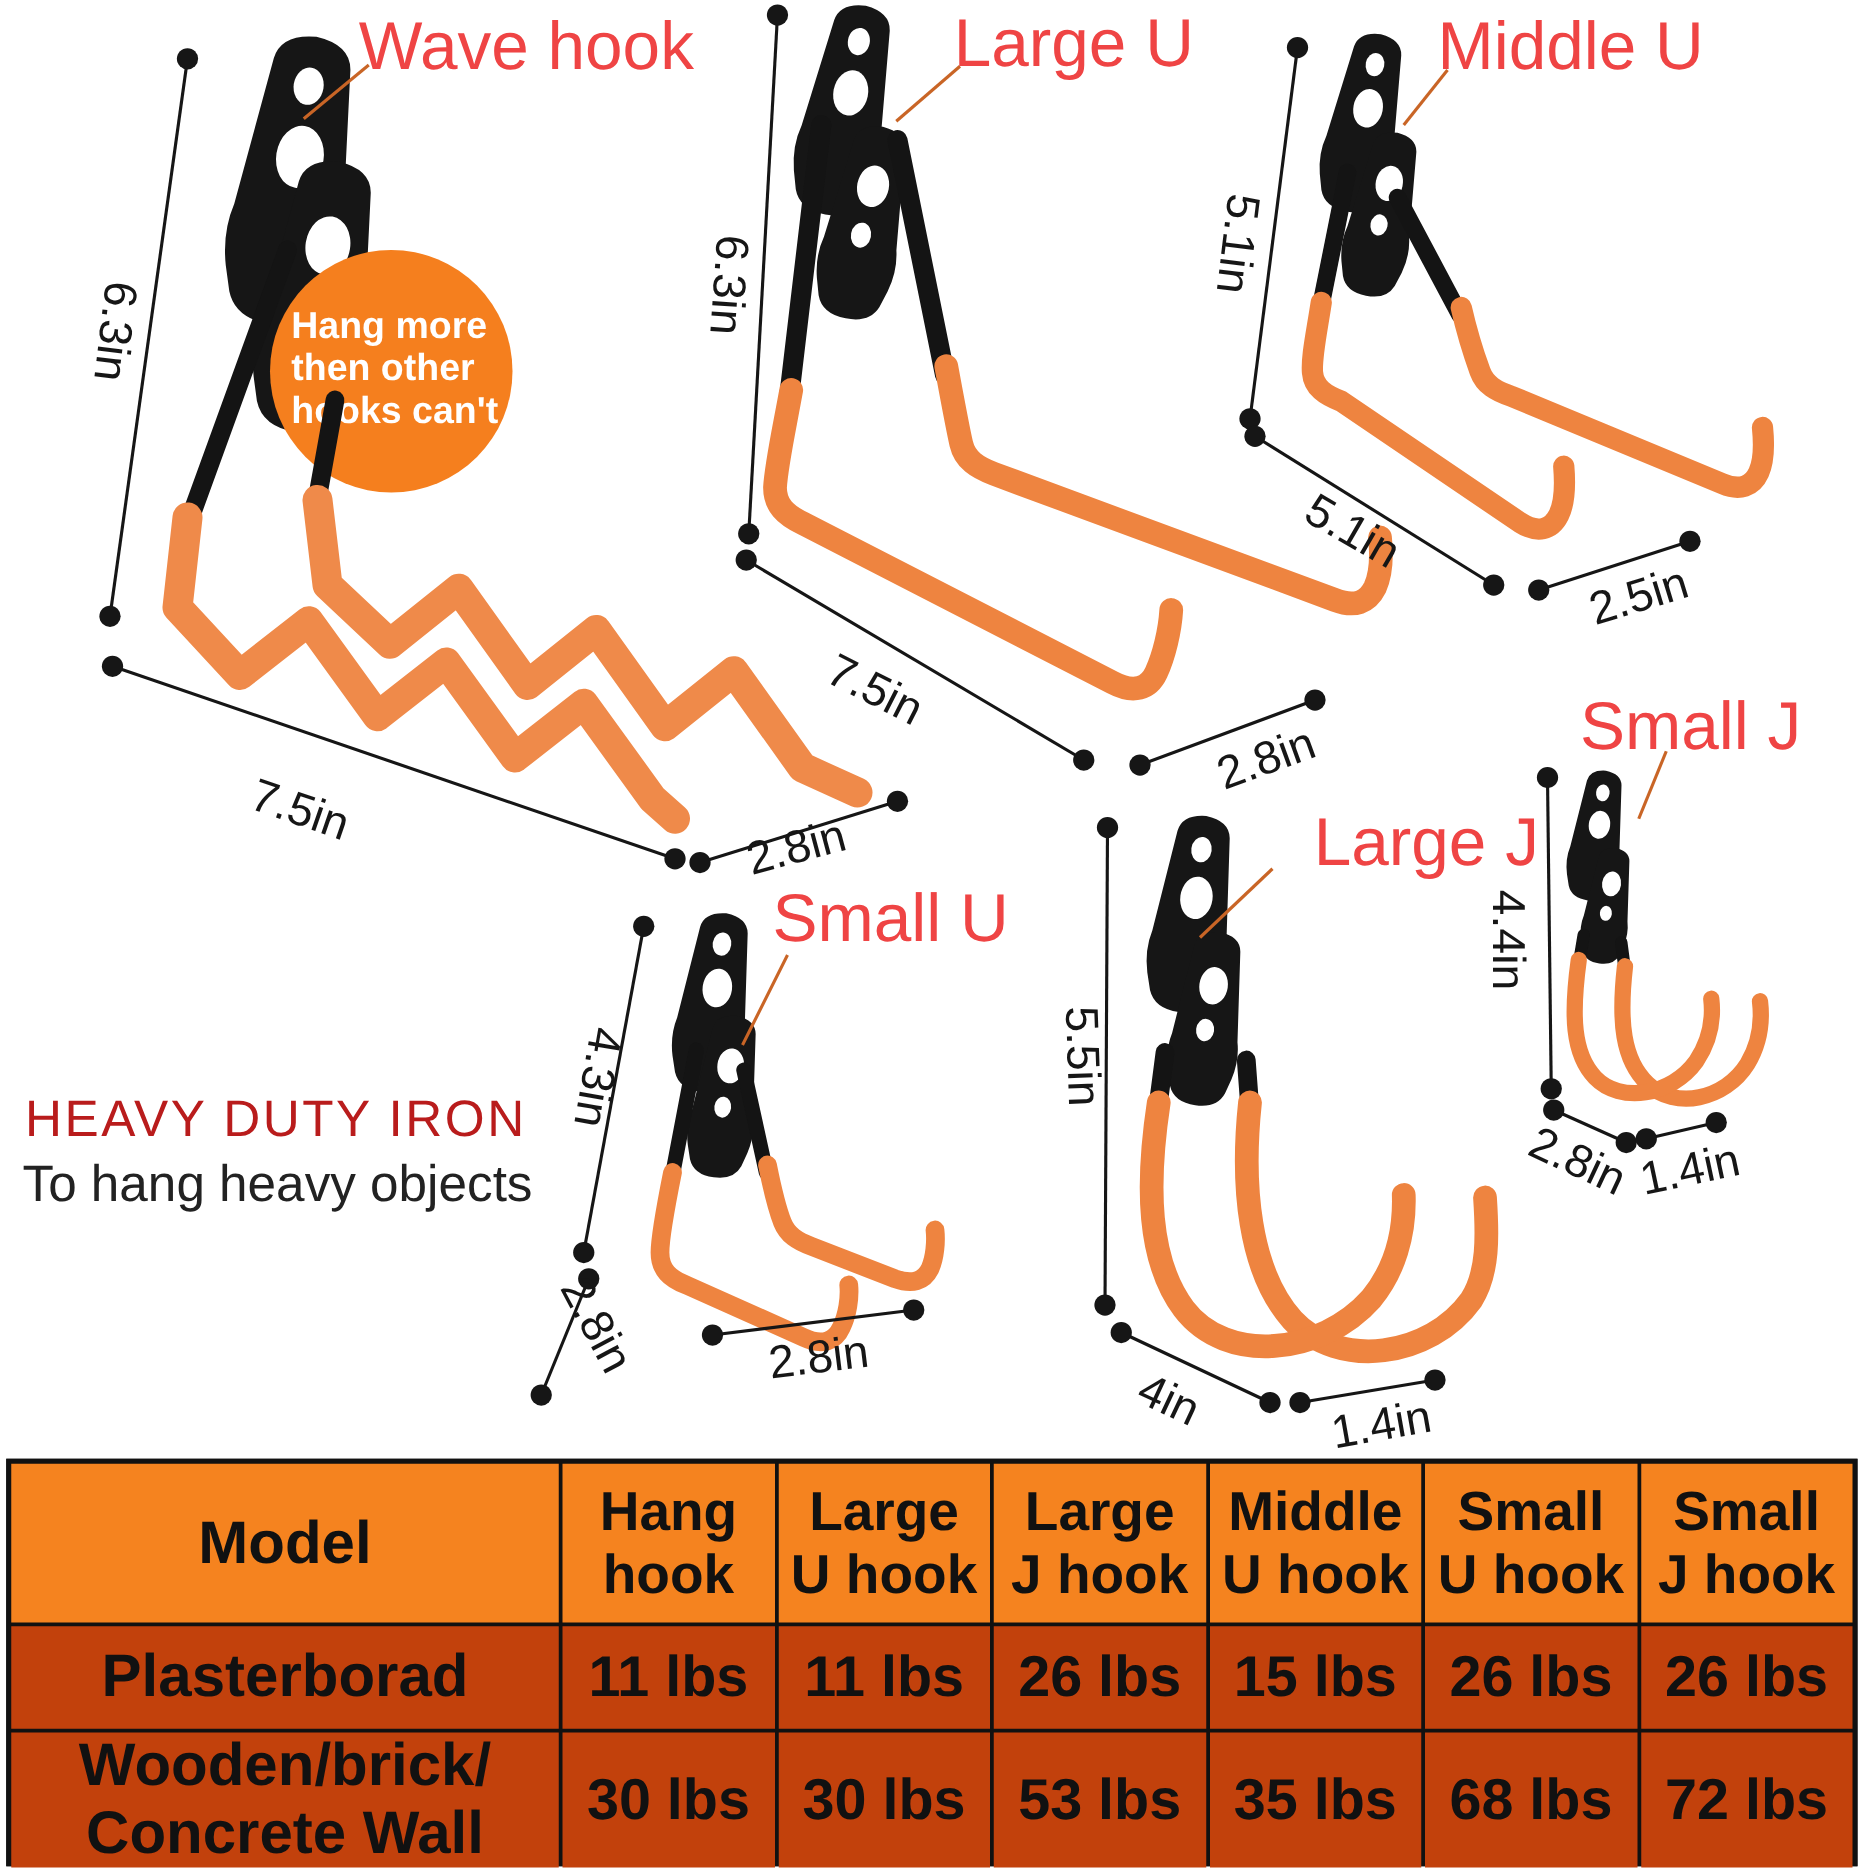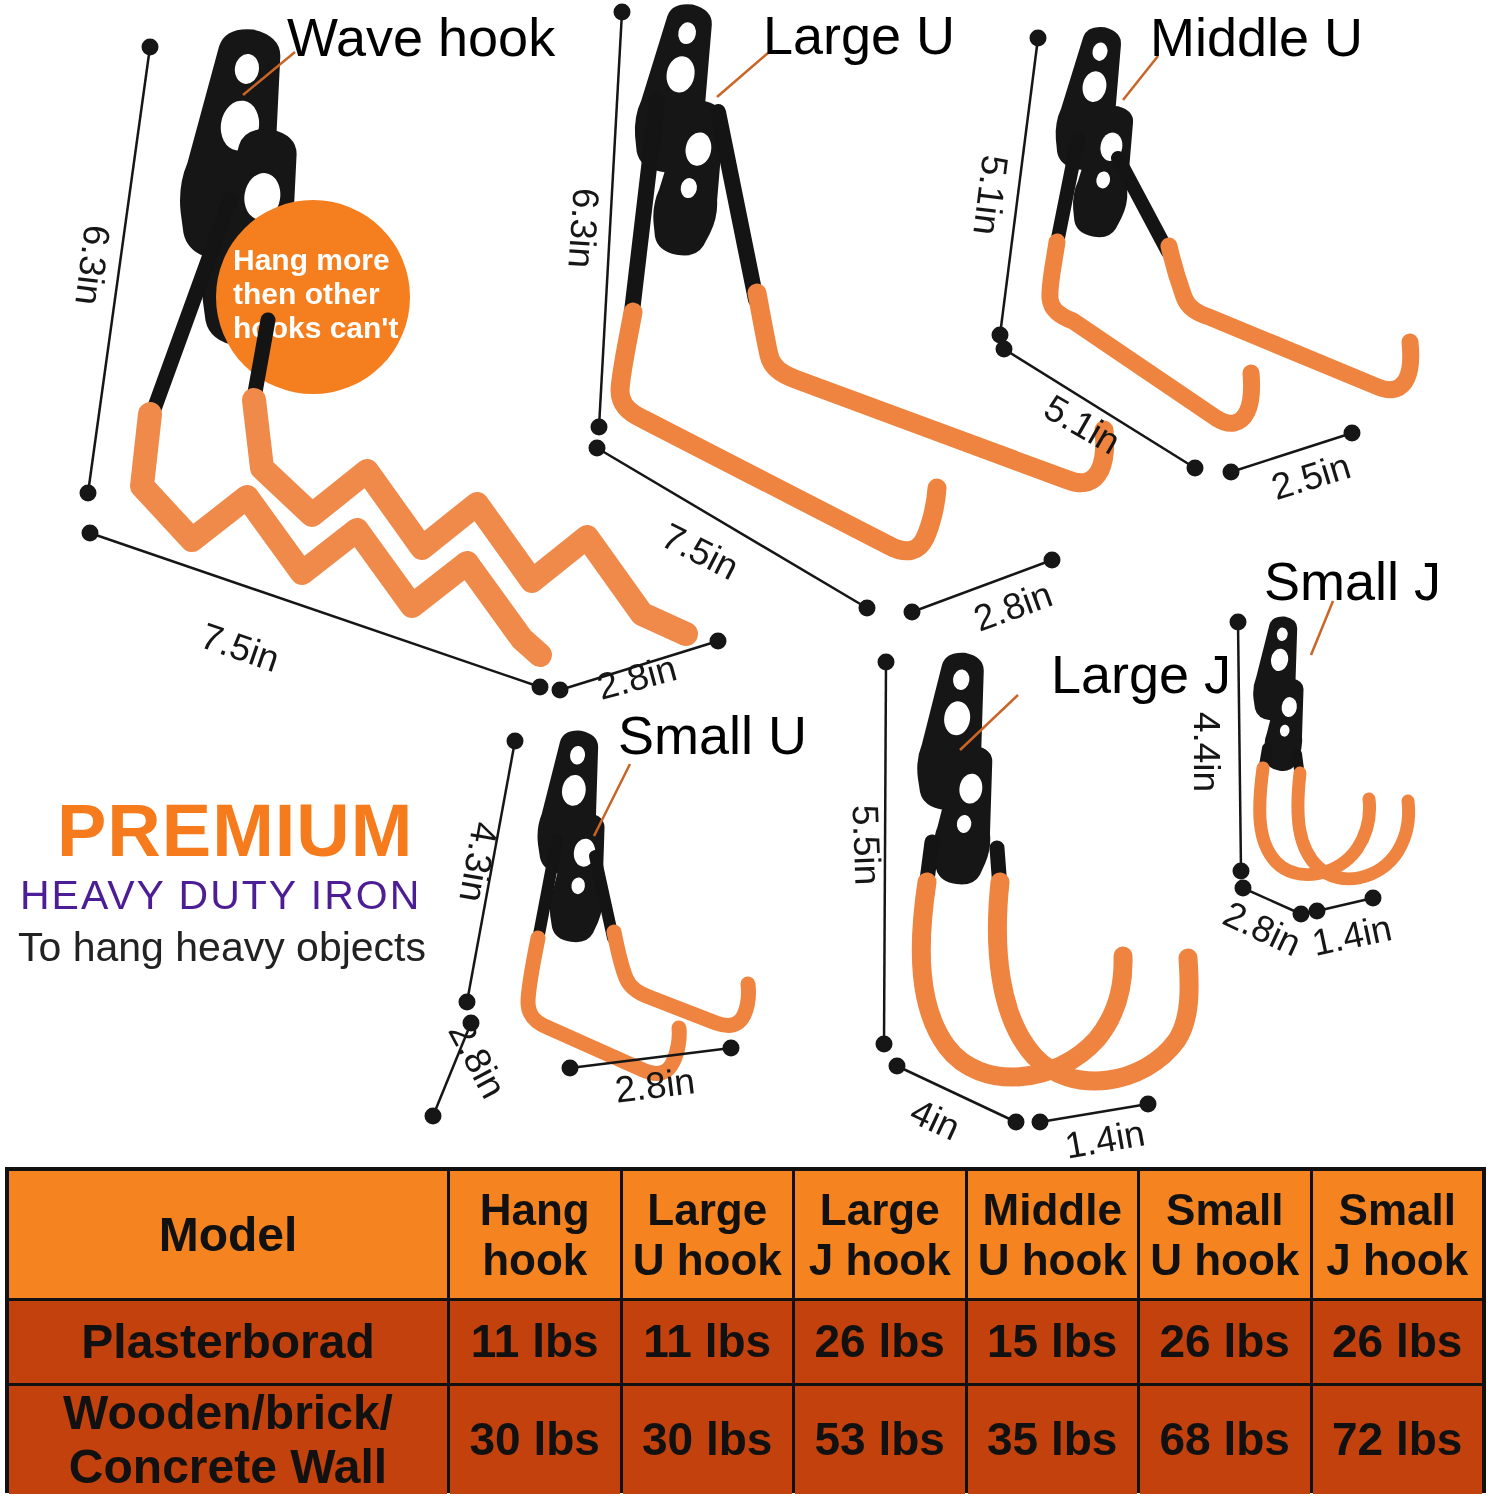--- a/index.html
+++ b/index.html
@@ -4,26 +4,26 @@
 <style>
   html,body{margin:0;padding:0;background:#fff;}
   #canvas{position:relative;width:1491px;height:1500px;background:#fff;overflow:hidden;
           font-family:"Liberation Sans",sans-serif;}
   #art{position:absolute;left:0;top:0;}
   .dimline{stroke:#161616;stroke-width:2.5;marker-start:url(#dot);marker-end:url(#dot);}
   .leader{stroke:#c96526;stroke-width:2.5;fill:none;}
   .rod{stroke:#141414;fill:none;stroke-linecap:round;stroke-linejoin:round;}
   .coat{stroke:#ee8440;fill:none;stroke-linecap:round;stroke-linejoin:round;}
   .wavecoat{stroke:#ef8a4a;fill:none;stroke-linecap:round;stroke-linejoin:round;}
-  .hlabel{position:absolute;font-size:54px;color:#000000;white-space:nowrap;}
+  .hlabel{position:absolute;font-size:54px;color:#ef4444;white-space:nowrap;}
   .dim{position:absolute;font-size:37px;color:#161616;white-space:nowrap;}
   .badge-text{font-weight:bold;font-size:30px;fill:#fff;}
   #premium{position:absolute;left:57px;top:788px;font-size:74px;font-weight:bold;
            color:#f57b1c;letter-spacing:1px;}
-  #heavy{position:absolute;left:20px;top:872px;font-size:41px;color:#4c1d95;letter-spacing:2px;}
+  #heavy{position:absolute;left:20px;top:872px;font-size:41px;color:#b91c1c;letter-spacing:2px;}
   #tagline{position:absolute;left:18px;top:924px;font-size:41px;color:#222;}
   #spec-table{position:absolute;left:5px;top:1167px;width:1481px;height:326px;box-sizing:border-box;
      border:4px solid #111;background:#111;display:grid;
      grid-template-columns:438px repeat(6,1fr);grid-template-rows:127px 82px auto;gap:3px;}
   .cell{background:#c2410c;display:flex;flex-direction:column;align-items:center;justify-content:center;
      font-weight:bold;color:#111;font-size:46px;line-height:1.12;text-align:center;}
   .cell.head{background:#f5831f;font-size:44px;}
   .cell.model{font-size:48px;}
 </style>
 </head>
@@ -162,21 +162,20 @@
   <div class="dim" style="left:478px;top:862px;transform:translate(-50%,-50%) rotate(100deg);">4.3in</div>
   <div class="dim" style="left:477px;top:1060px;transform:translate(-50%,-50%) rotate(62deg);">2.8in</div>
   <div class="dim" style="left:655px;top:1086px;transform:translate(-50%,-50%) rotate(-7deg);">2.8in</div>
   <div class="dim" style="left:866px;top:845px;transform:translate(-50%,-50%) rotate(88deg);">5.5in</div>
   <div class="dim" style="left:935px;top:1120px;transform:translate(-50%,-50%) rotate(25deg);">4in</div>
   <div class="dim" style="left:1105px;top:1140px;transform:translate(-50%,-50%) rotate(-10deg);">1.4in</div>
   <div class="dim" style="left:1206px;top:752px;transform:translate(-50%,-50%) rotate(90deg);">4.4in</div>
   <div class="dim" style="left:1262px;top:929px;transform:translate(-50%,-50%) rotate(25deg);">2.8in</div>
   <div class="dim" style="left:1352px;top:936px;transform:translate(-50%,-50%) rotate(-12deg);">1.4in</div>
 
-  <div id="premium">PREMIUM</div>
   <div id="heavy">HEAVY DUTY IRON</div>
   <div id="tagline">To hang heavy objects</div>
 
   <div id="spec-table">
     <div class="cell head model">
       <span>Model</span>
     </div>
     <div class="cell head">
       <span>Hang</span>
       <span>hook</span>

